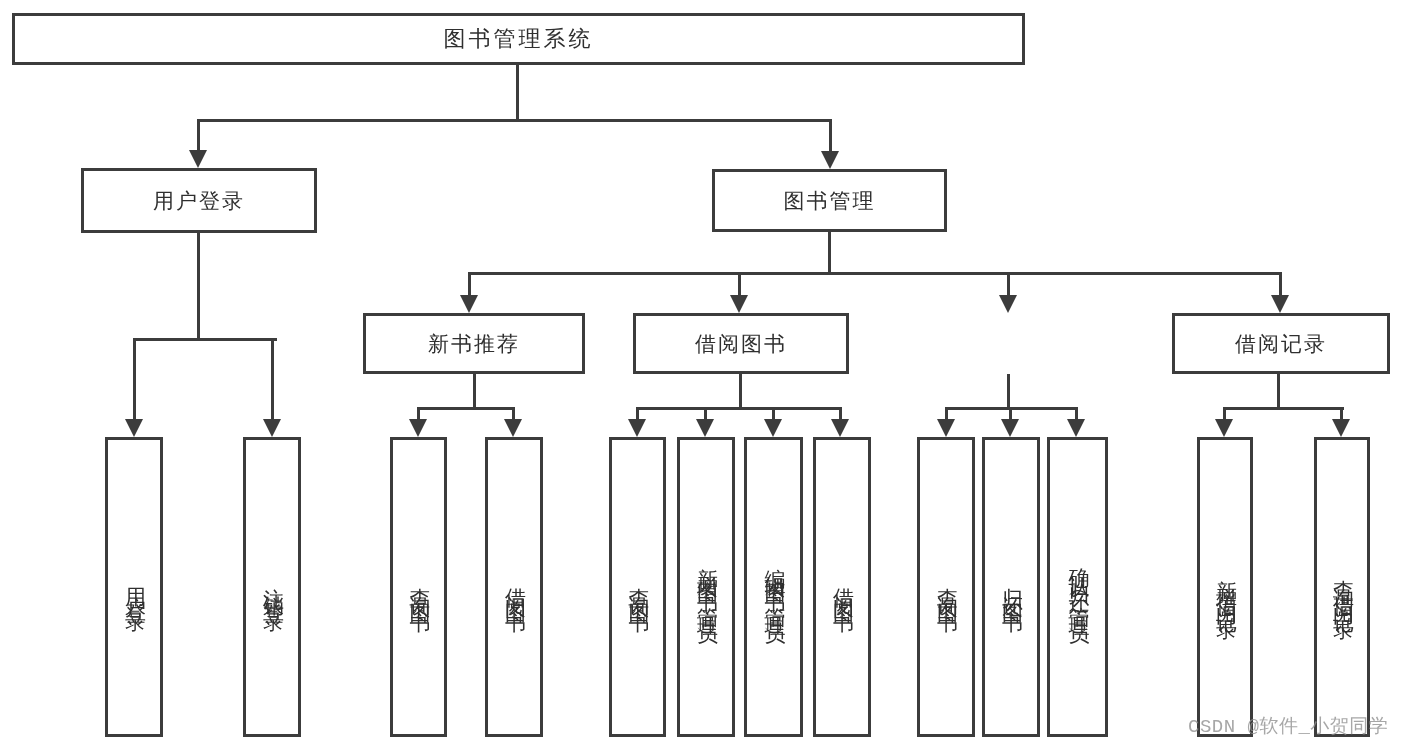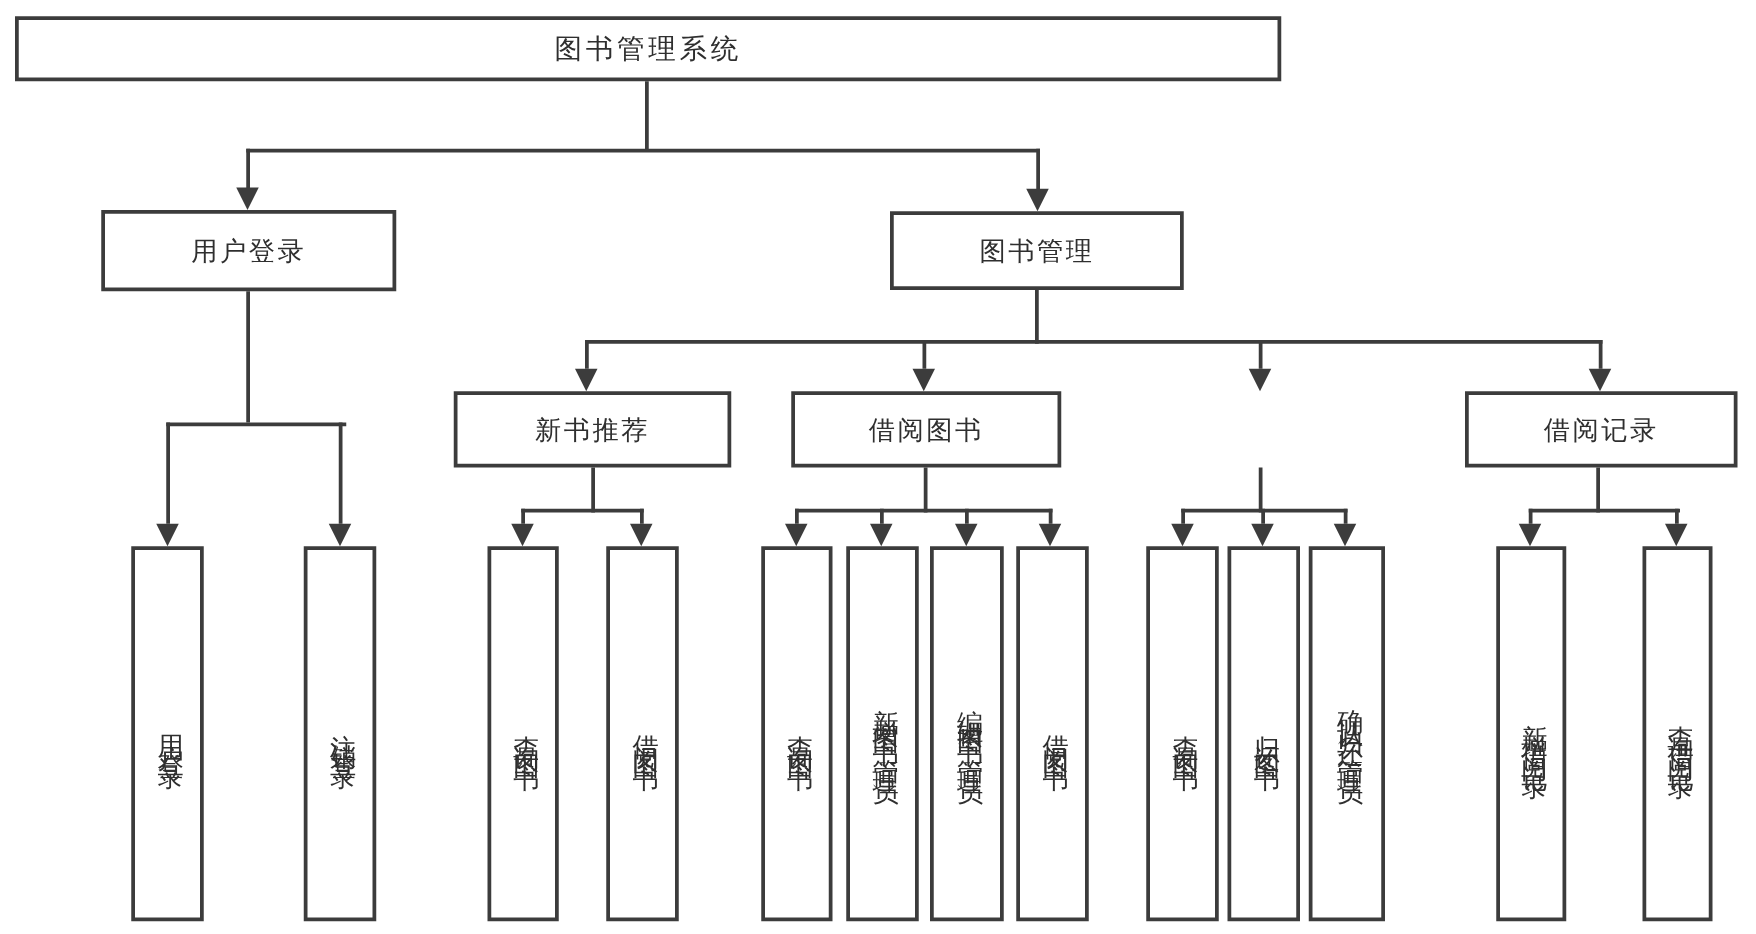--- a/index.html
+++ b/index.html
@@ -157,14 +157,15 @@
   <div class="vl" style="left:1075px;top:407px;height:12px"></div>
   <div class="tri" style="left:1067px;top:419px"></div>
 
   <div class="vl" style="left:1277px;top:374px;height:36px"></div>
   <div class="hl" style="left:1223px;top:407px;width:121px"></div>
   <div class="vl" style="left:1223px;top:407px;height:12px"></div>
   <div class="tri" style="left:1215px;top:419px"></div>
   <div class="vl" style="left:1340px;top:407px;height:12px"></div>
   <div class="tri" style="left:1332px;top:419px"></div>
 
+  <div class="watermark">CSDN @软件_小贺同学</div>
 
 </div>
 
 </body></html>

